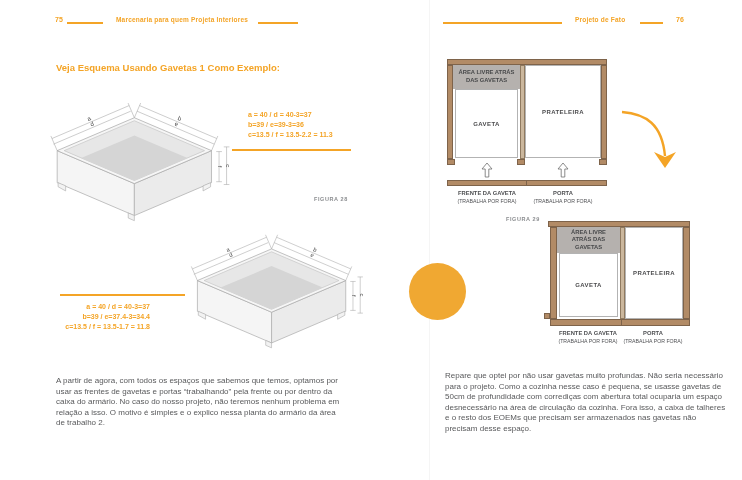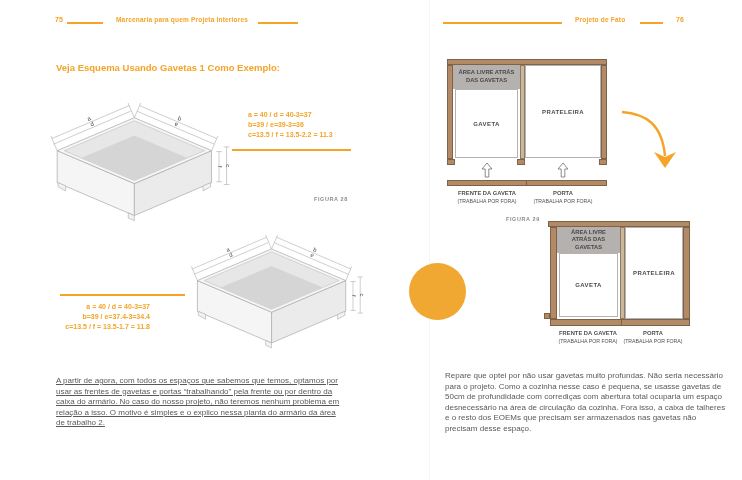--- a/index.html
+++ b/index.html
@@ -138,21 +138,21 @@
     <g font-size="6.5" fill="#4d4d4d" text-anchor="middle">
       <text x="53.5" y="24.8" transform="rotate(-23 53.5 26.6)">a</text>
       <text x="56.5" y="31" transform="rotate(-23 55.1 32.6)">d</text>
       <text x="146.5" y="24.8" transform="rotate(23 146.5 26.6)">b</text>
       <text x="143.5" y="31" transform="rotate(23 144.4 32.6)">e</text>
       <text x="191" y="76" transform="rotate(90 191 74)">f</text>
       <text x="199.5" y="75" transform="rotate(90 199.5 73)">c</text>
     </g>
   </svg>
 
-  <div class="abs body-text" style="left:56px;top:376px;width:285px;text-decoration:underline;">A partir de agora, com todos os espaços que sabemos que temos, optamos por usar as frentes de gavetas e portas “trabalhando” pela frente ou por dentro da caixa do armário. No caso do nosso projeto, não teremos nenhum problema em relação a isso. O motivo é simples e o explico nessa planta do armário da área de trabalho 2.</div>
+  <div class="abs body-text" style="left:56px;top:376px;width:285px;">A partir de agora, com todos os espaços que sabemos que temos, optamos por usar as frentes de gavetas e portas “trabalhando” pela frente ou por dentro da caixa do armário. No caso do nosso projeto, não teremos nenhum problema em relação a isso. O motivo é simples e o explico nessa planta do armário da área de trabalho 2.</div>
 
   <div class="abs" style="left:447px;top:59px;width:160px;height:142px;">
     <div class="wood" style="left:0;top:0;width:160px;height:6px;"></div>
     <div class="wood" style="left:0;top:6px;width:6px;height:94px;"></div>
     <div class="wood" style="left:154px;top:6px;width:6px;height:94px;"></div>
     <div class="wood-light" style="left:73px;top:6px;width:5px;height:94px;"></div>
     <div class="grayarea" style="left:6px;top:6px;width:67px;height:24px;">ÁREA LIVRE ATRÁS DAS GAVETAS</div>
     <div class="whitebox" style="left:8px;top:30px;width:63px;height:69px;">GAVETA</div>
     <div class="whitebox" style="left:78px;top:6px;width:76px;height:93px;">PRATELEIRA</div>
     <div class="wood" style="left:0;top:100px;width:8px;height:6px;"></div>

